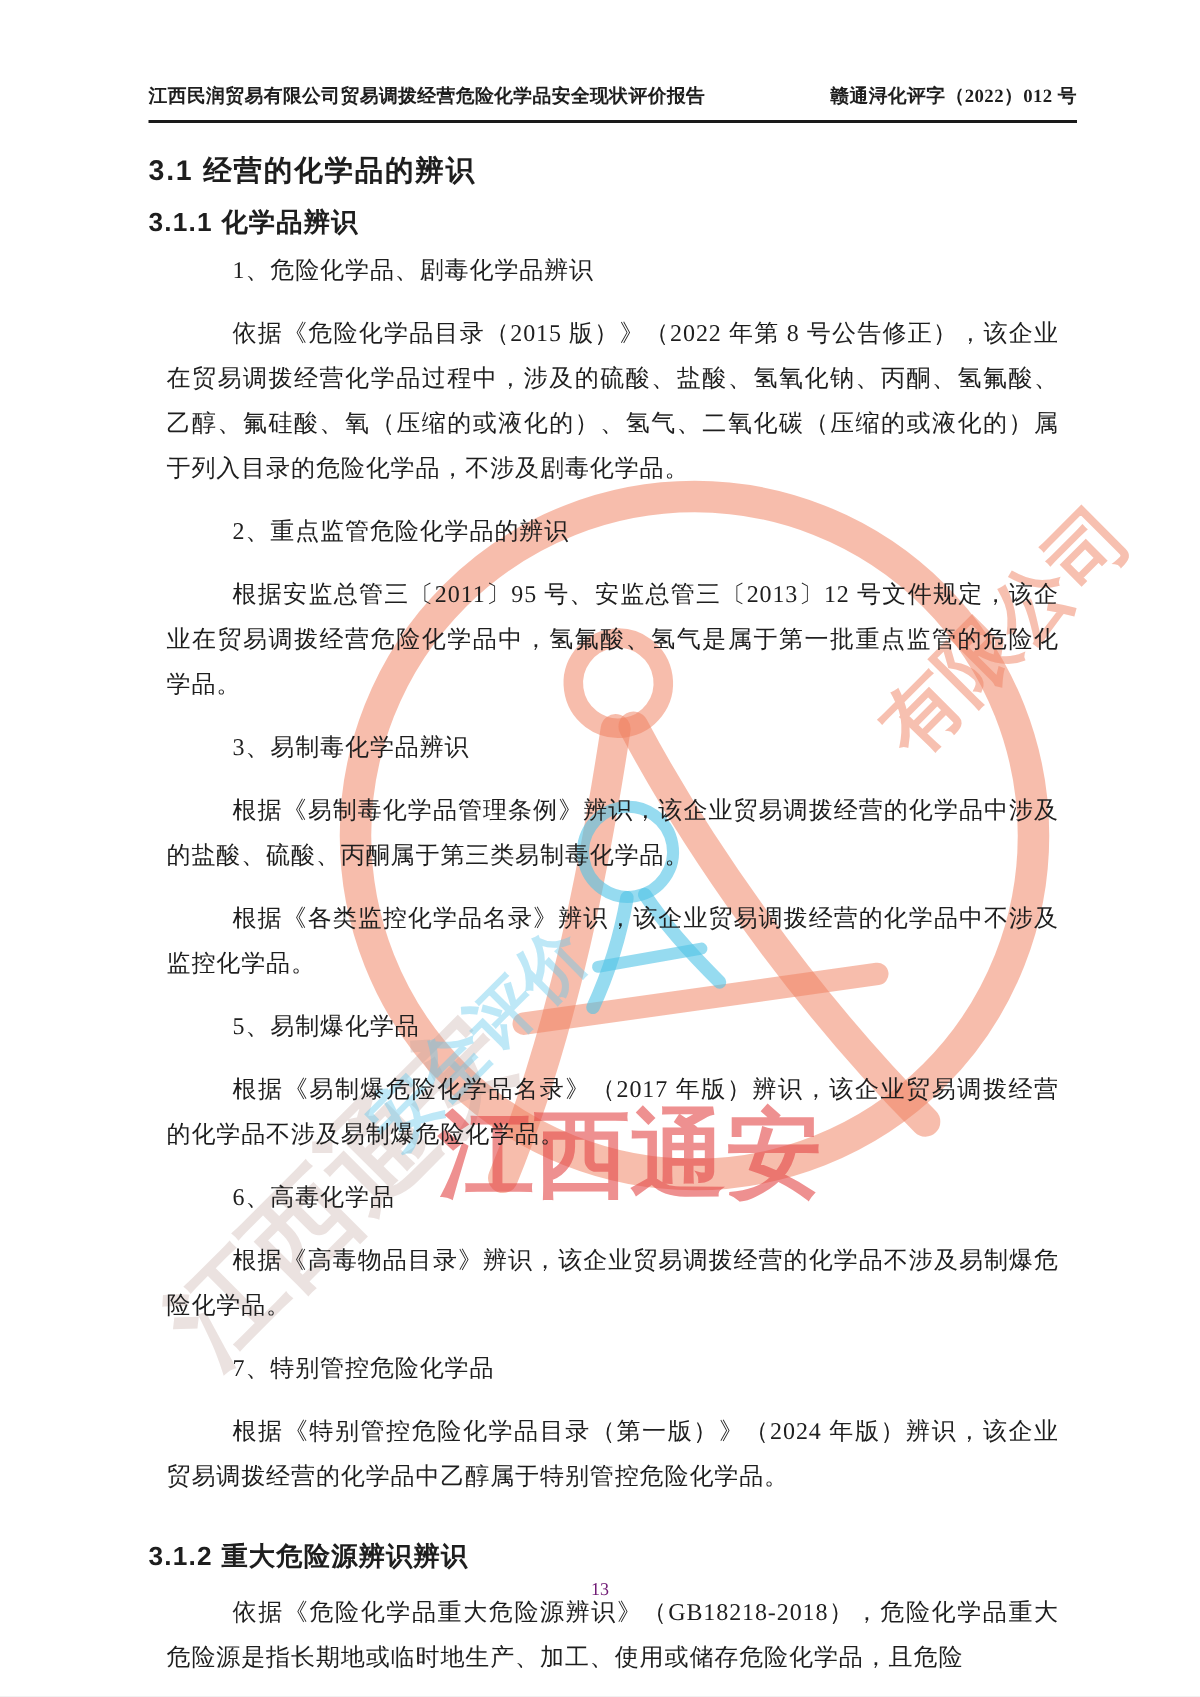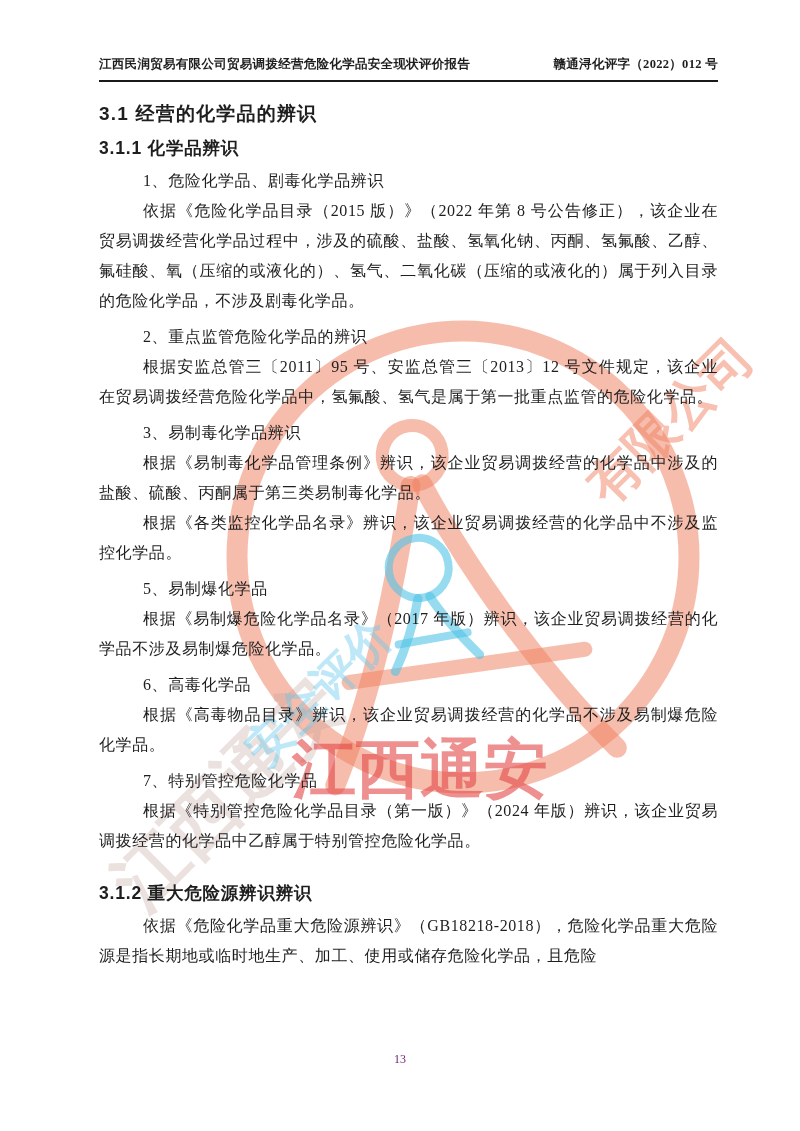--- a/index.html
+++ b/index.html
@@ -47,21 +47,21 @@
     font-weight:bold; font-size:19px; letter-spacing:1.2px;
     margin:19px 0 9px 0;
   }
   .h2 {
     font-family:"Liberation Sans","DejaVu Sans",sans-serif;
     font-weight:bold; font-size:17.5px; letter-spacing:0.8px;
     margin:8px 0 6px 0;
   }
   .h2.later { margin-top:25px; }
   p.body, p.item {
-    margin:0; font-size:16px; line-height:30px;
+    margin:12px; font-size:16px; line-height:30px;
     letter-spacing:0.6px; text-align:justify; text-indent:44px;
   }
   p.item { margin-top:6px; }
   .page-number {
     position:absolute; left:0; right:0; top:1052px; z-index:2;
     text-align:center; font-size:12px; color:#701a75;
   }
 </style>
 </head>
 <body>

